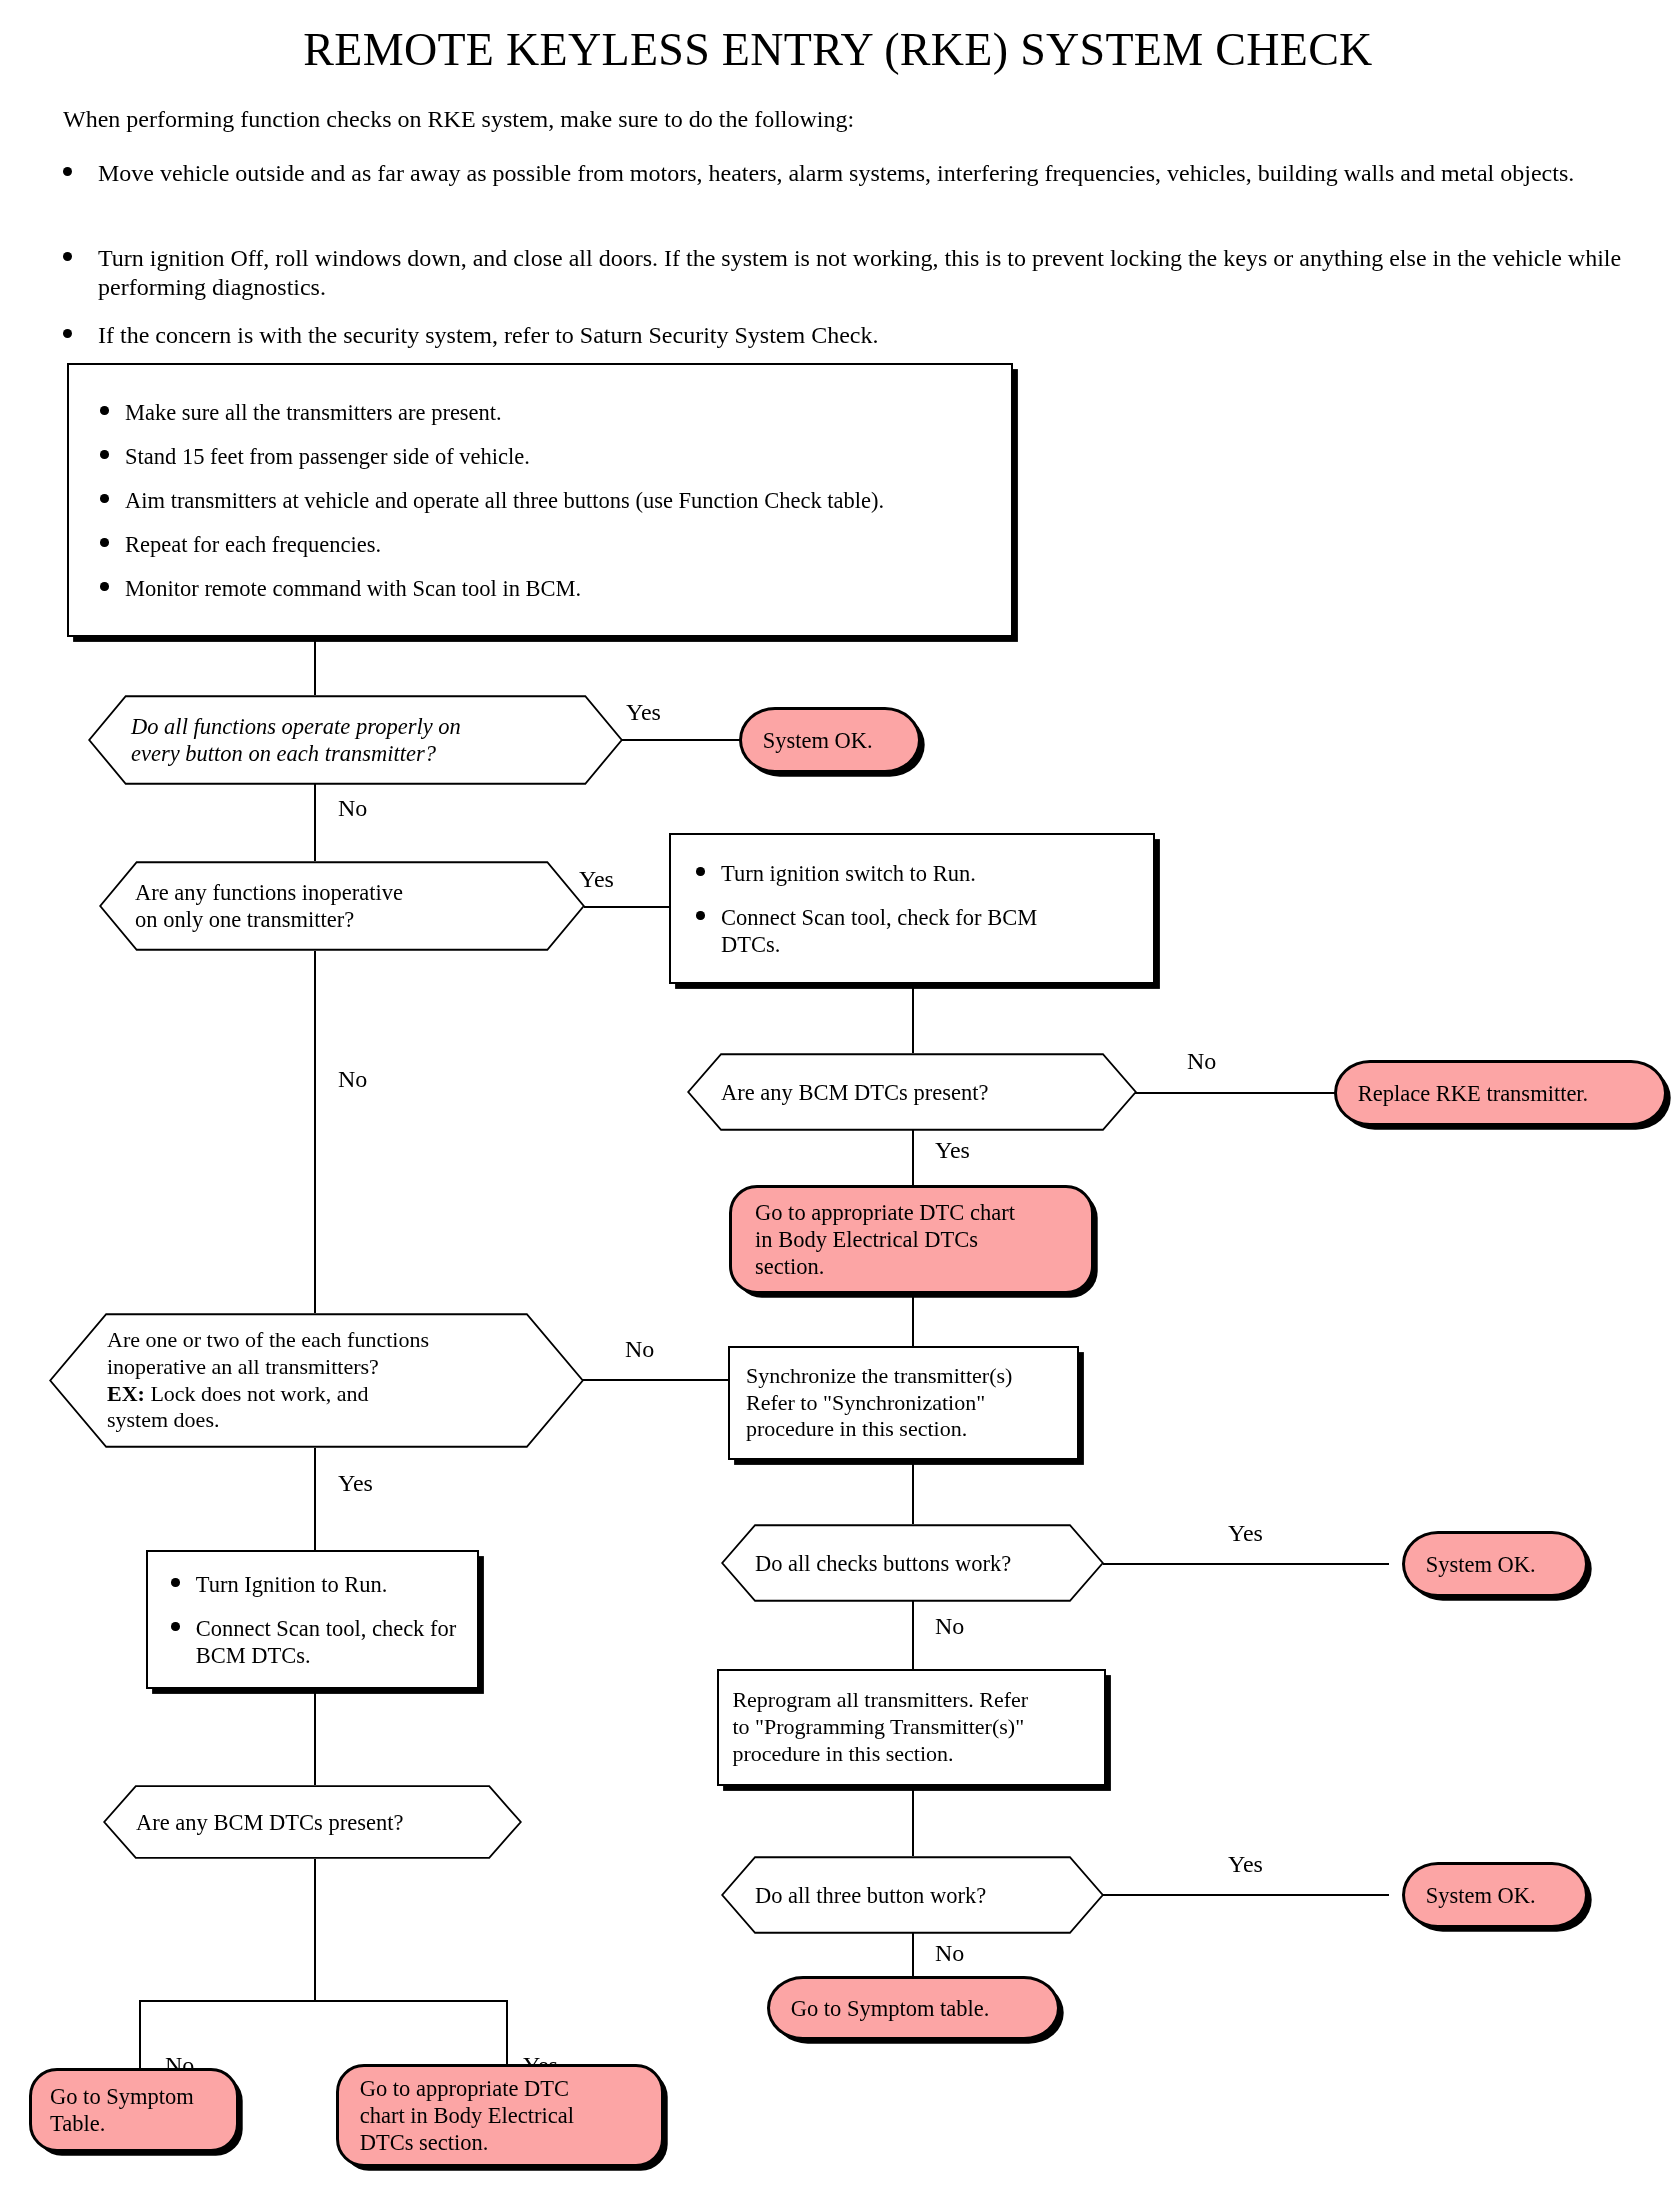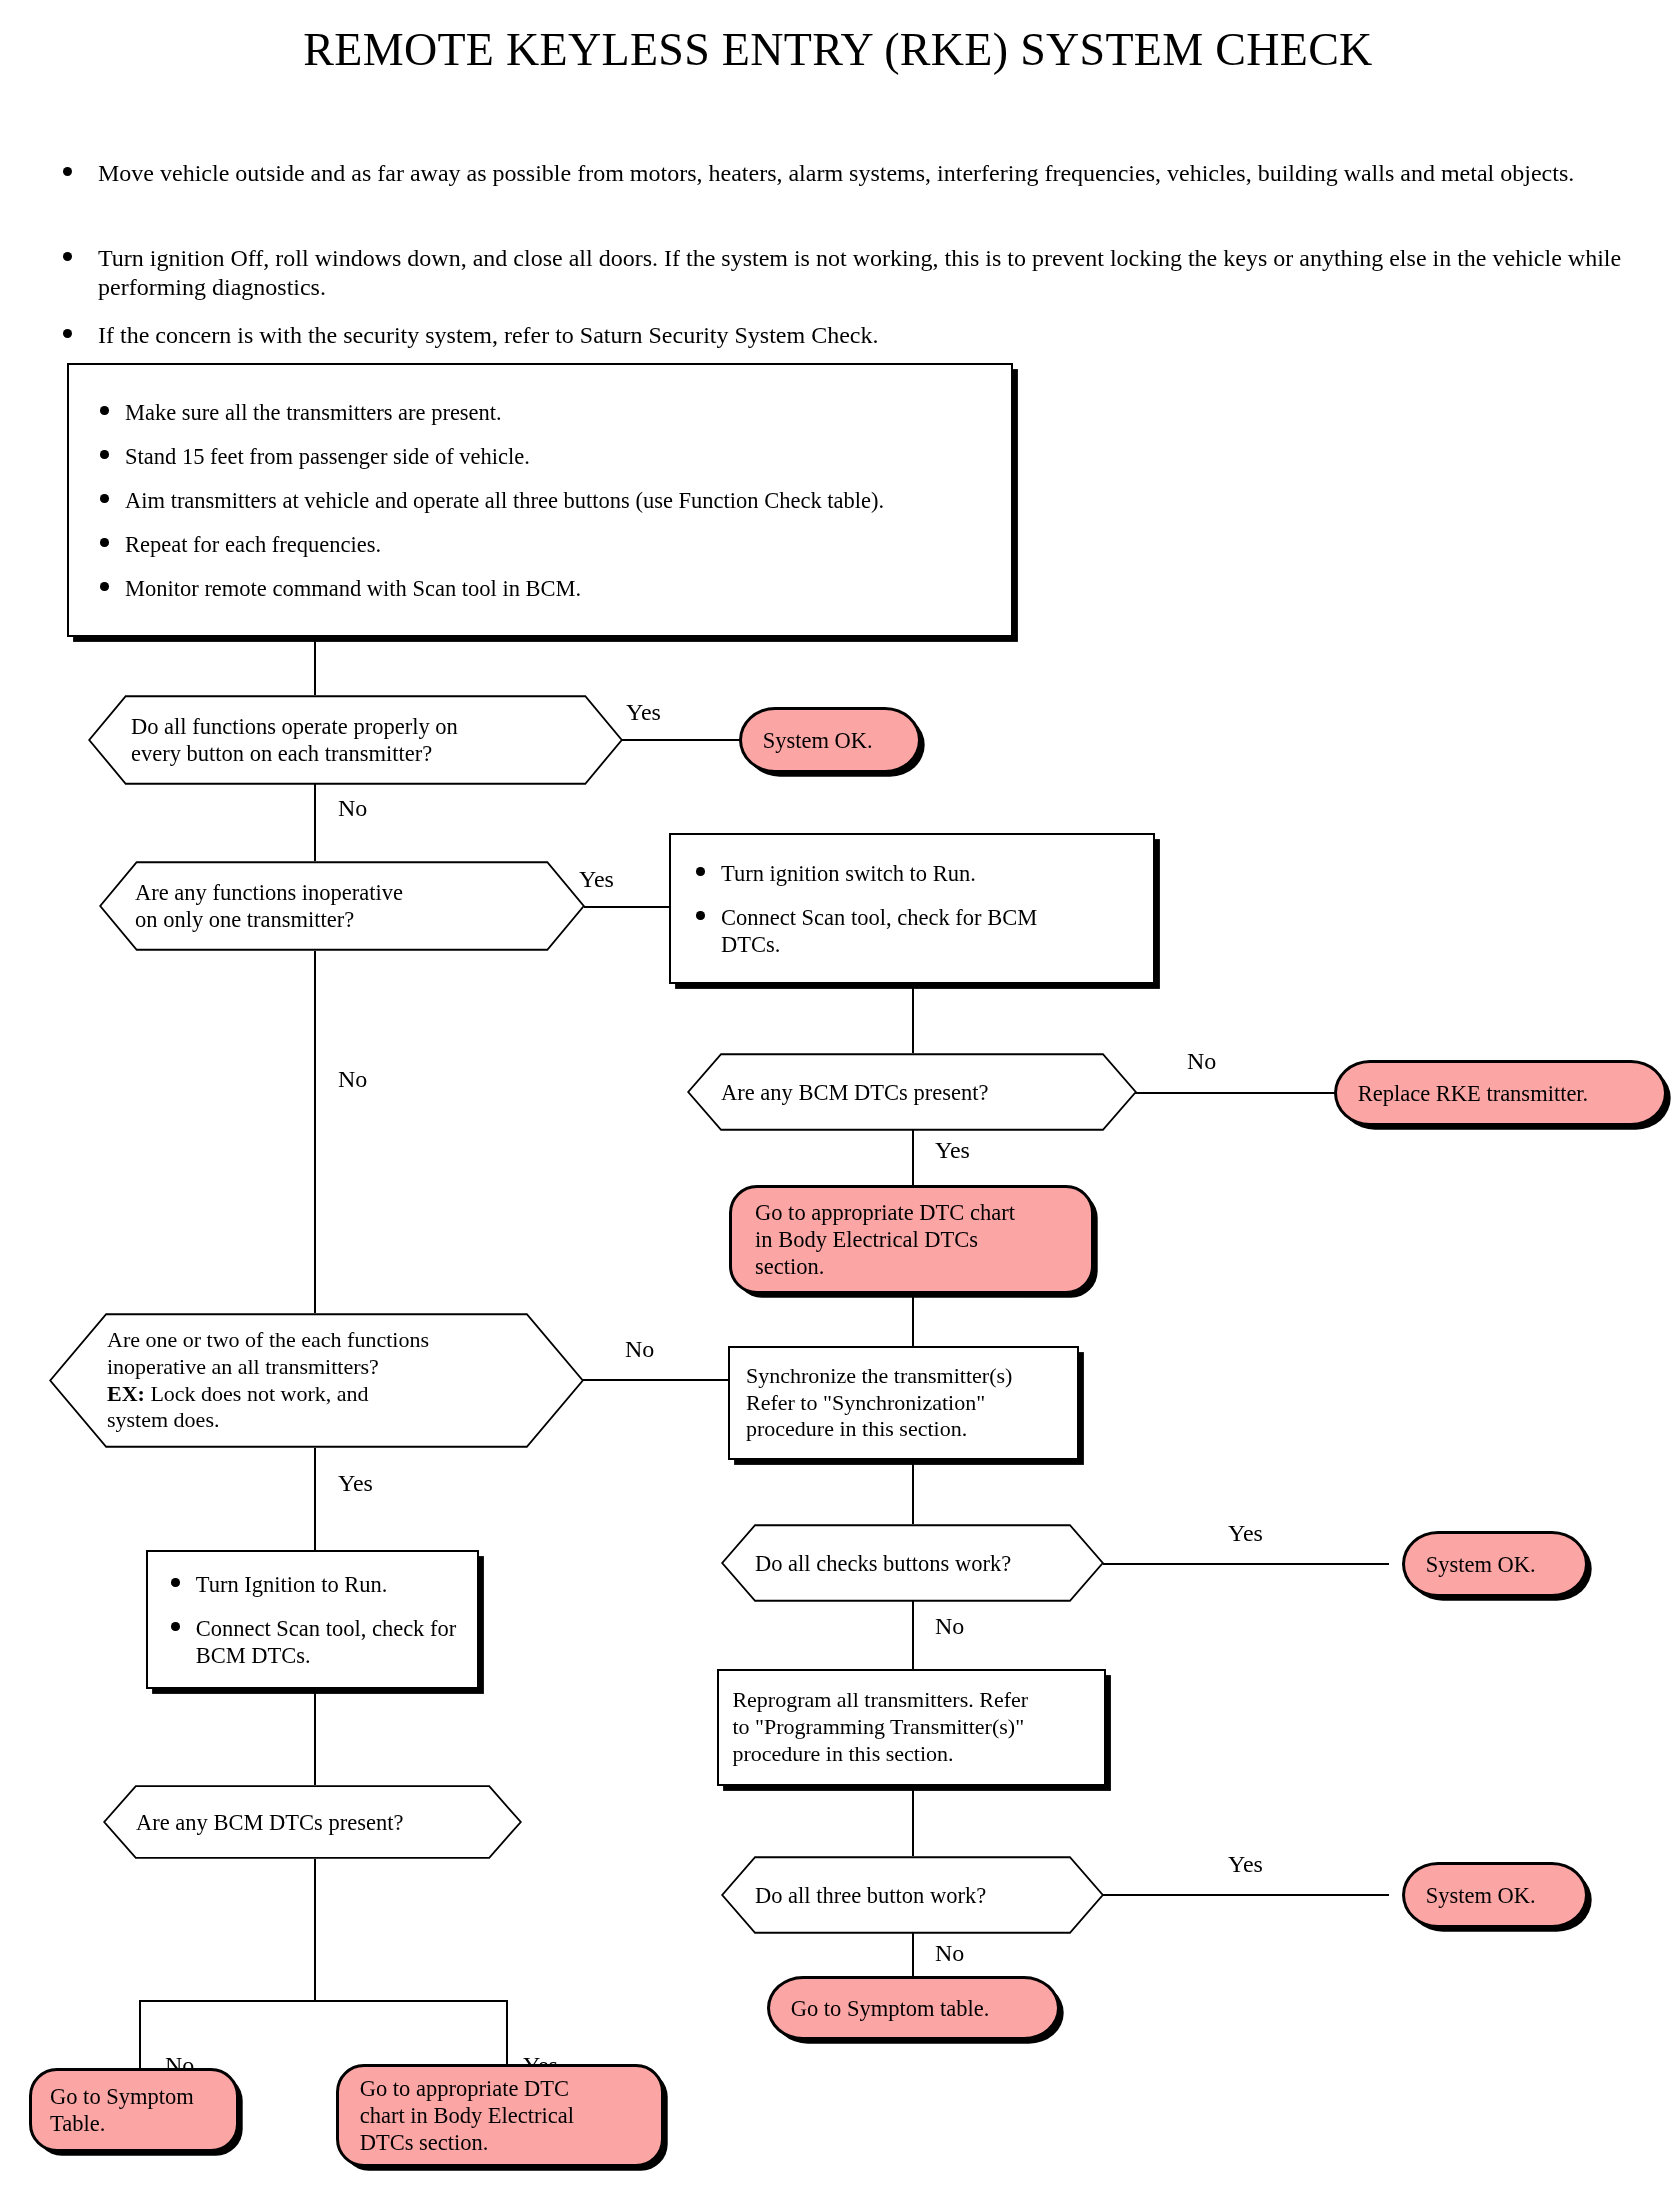--- a/index.html
+++ b/index.html
@@ -116,20 +116,21 @@
 
   .bold{ font-weight:700; }
 </style>
 </head>
 <body>
 
 <div id="page">
 
   <div id="title">REMOTE KEYLESS ENTRY (RKE) SYSTEM CHECK</div>
 
+  <div id="intro-lead">When performing function checks on RKE system, make sure to do the following:</div>
 
   <div class="intro-bullet" style="left:98px; top:159px; width:1520px;">
     <span class="dot"></span>
     <span>Move vehicle outside and as far away as possible from motors, heaters, alarm systems, interfering frequencies, vehicles, building walls and metal objects.</span>
   </div>
 
   <div class="intro-bullet" style="left:98px; top:244px; width:1532px;">
     <span class="dot"></span>
     <span>Turn ignition Off, roll windows down, and close all doors. If the system is not working, this is to prevent locking the keys or anything else in the vehicle while performing diagnostics.</span>
   </div>
@@ -159,21 +160,21 @@
       </div>
       <div class="bullet-row">
         <span class="dot"></span>
         <span>Monitor remote command with Scan tool in BCM.</span>
       </div>
     </div>
   </div>
 
   <div class="ln vln" style="left:314px; top:637px; height:61px;"></div>
 
-  <div class="hex" style="left:88px; top:695px; width:535px; height:90px;">
+  <div class="hex" style="left:88px; top:695px; width:535px; height:90px;font-style:italic;">
     <svg viewBox="0 0 880 148" preserveAspectRatio="none">
       <polygon points="62,2 818,2 878,74 818,146 62,146 2,74" fill="#ffffff" stroke="#000000" stroke-width="3"></polygon>
     </svg>
     <div class="hex-text" style="padding:0 43px;">
       <div class="txt">Do all functions operate properly on</div>
       <div class="txt">every button on each transmitter?</div>
     </div>
   </div>
 
   <div class="ln hln" style="left:621px; top:739px; width:122px;"></div>

